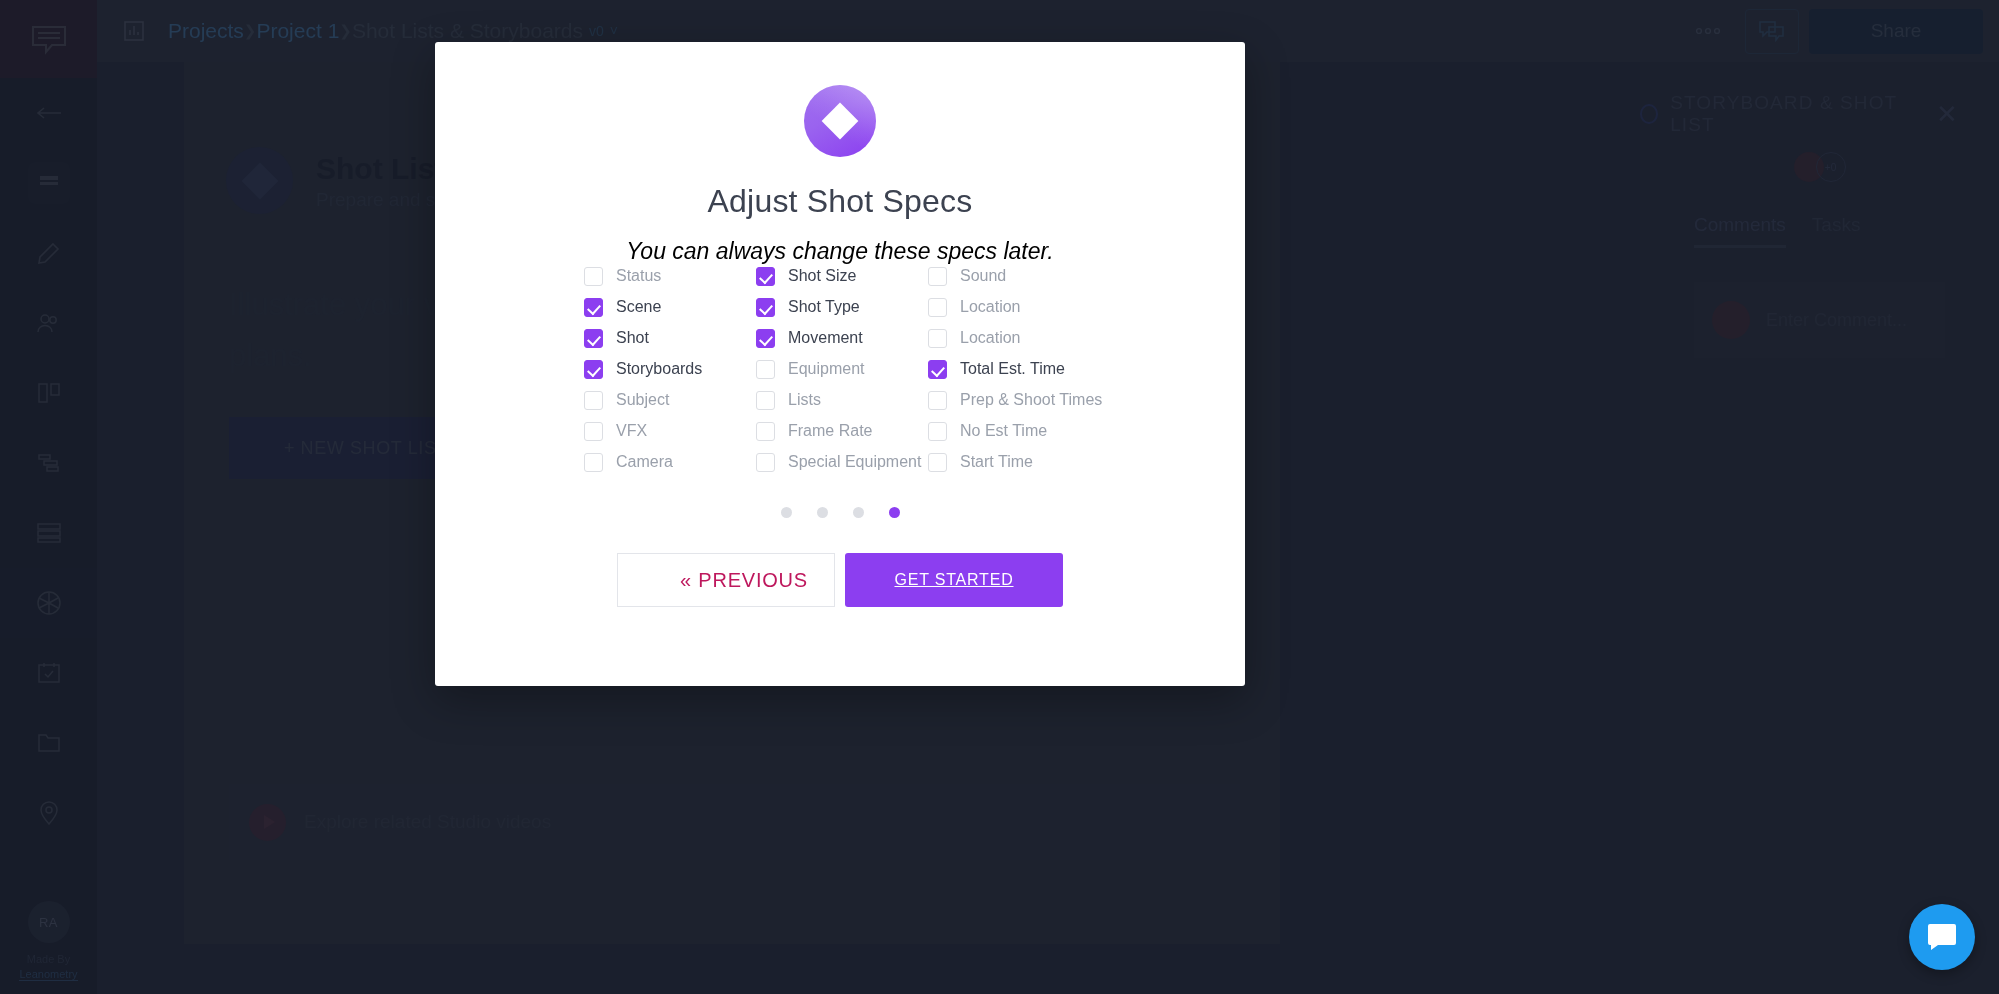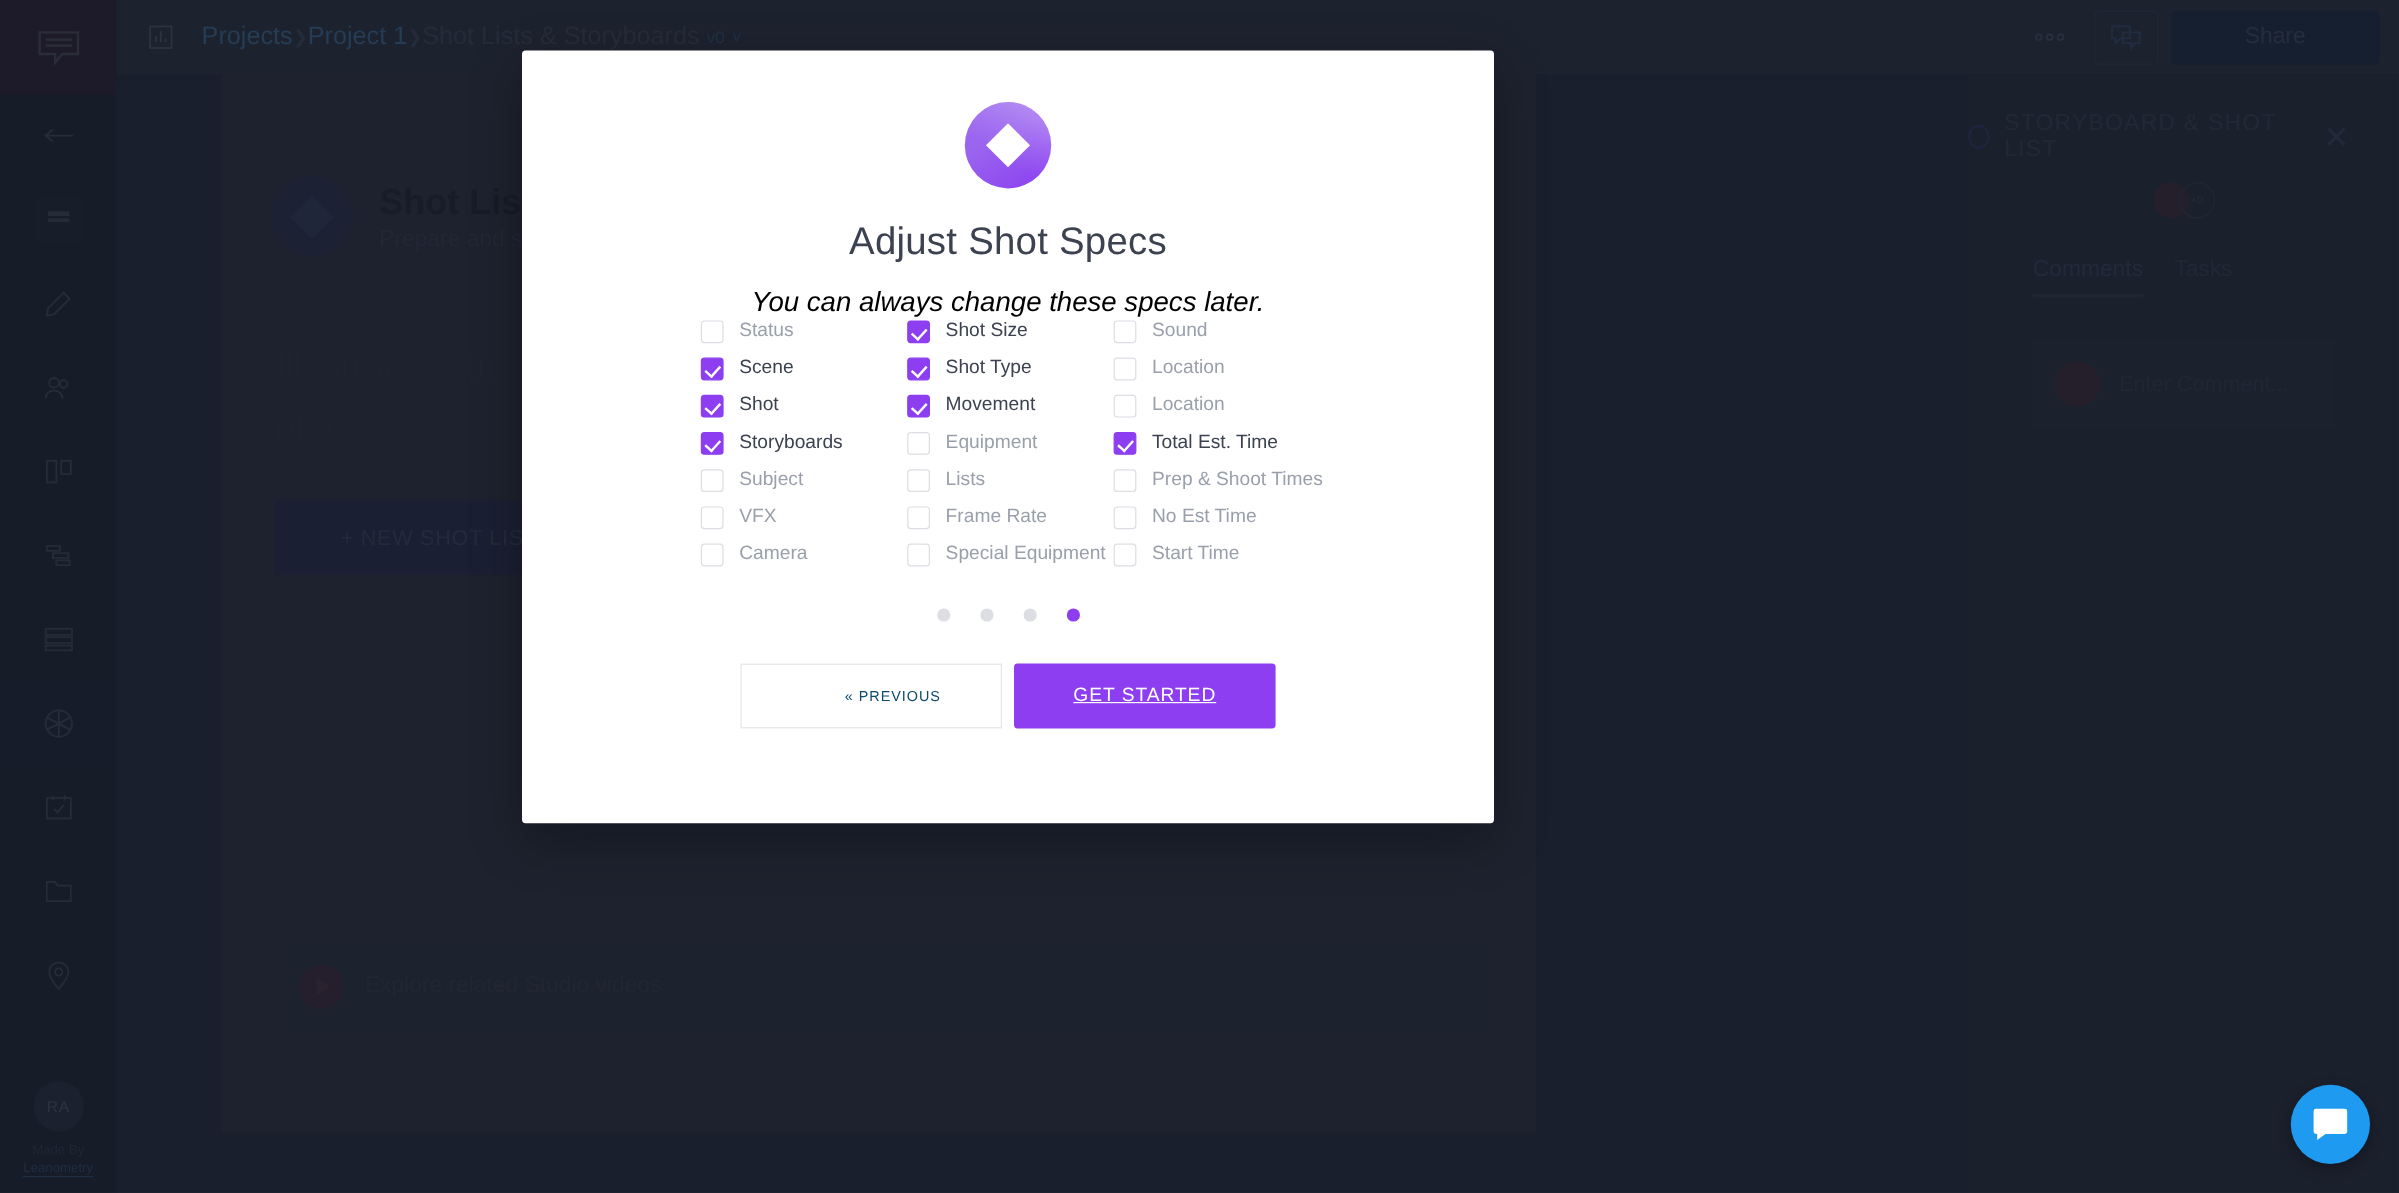--- a/index.html
+++ b/index.html
@@ -184,21 +184,21 @@
   .cb-label { font-size: 16px; color: #9aa0ab; white-space: nowrap; }
   .cb-item.checked .cb-label { color: #3c4250; }
 
   .dots { margin-top: 34px; display: flex; gap: 25px; align-items: center; }
   .dot { width: 11px; height: 11px; border-radius: 50%; background: #dcdee3; }
   .dot.active { background: #8c3ef0; }
 
   .actions { margin-top: 35px; display: flex; gap: 10px; }
   .btn-prev {
     width: 218px; height: 54px; border: 1px solid #e3e5ea; background: #fff;
-    color: #0c4a6e; font-size: 12px; letter-spacing: .8px;
+    color: #be185d; font-size: 20px; letter-spacing: .8px;
     display: flex; align-items: center; justify-content: center; cursor: pointer; padding-left: 36px;
   }
   .btn-start {
     width: 218px; height: 54px; background: #8c3ef0; border: none; border-radius: 3px;
     color: #fff; font-size: 16px; letter-spacing: .8px;
     display: flex; align-items: center; justify-content: center; cursor: pointer; text-decoration: underline;
   }
 
   
   .chat-fab {

